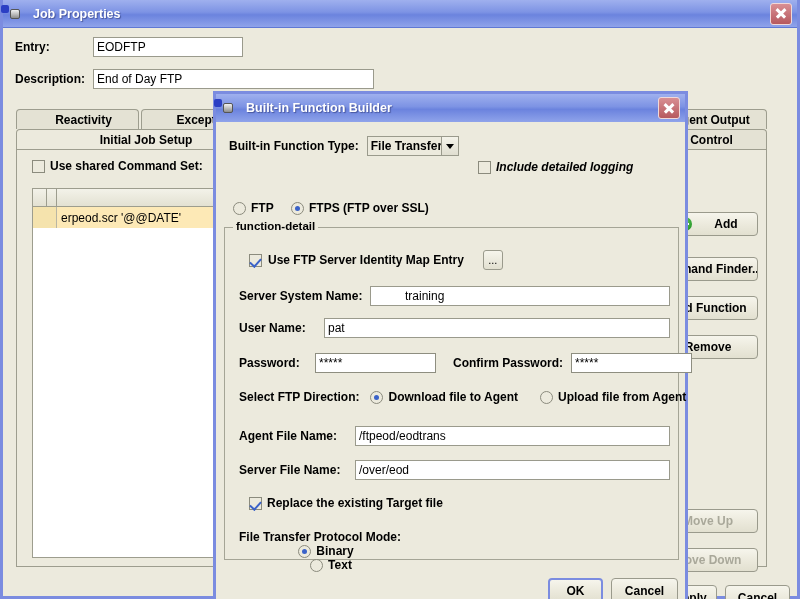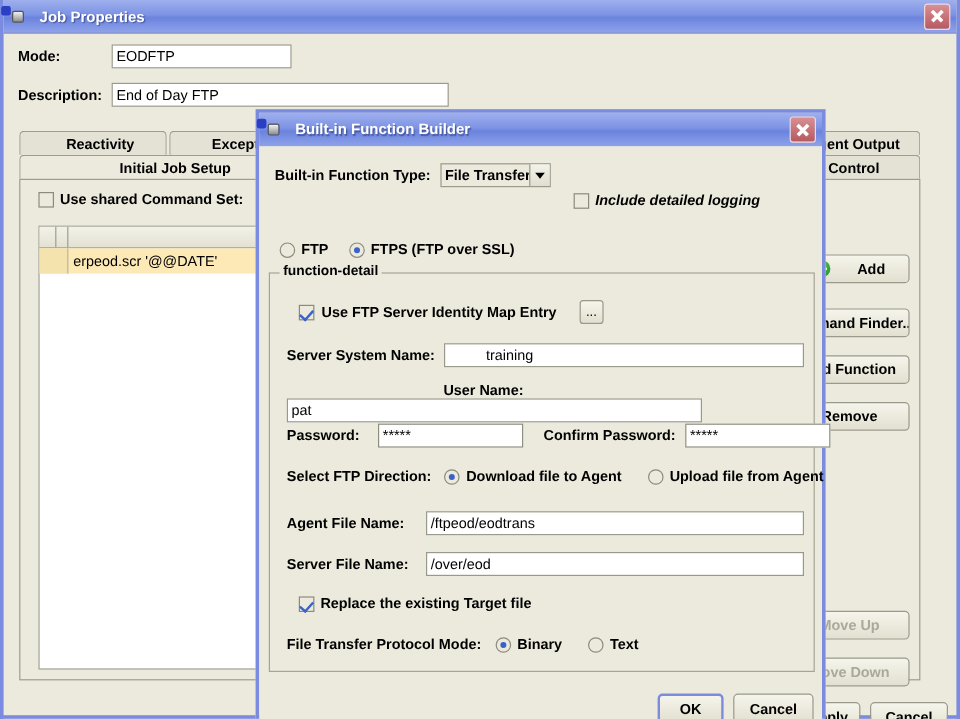--- a/index.html
+++ b/index.html
@@ -279,21 +279,21 @@
     <span class="tb-icon">
       <span class="appicon"><span class="body"></span><span class="gear"></span></span>
     </span>
     <span class="tb-title">Job Properties</span>
     <span class="tb-close"></span>
   </div>
 
   <div class="job-body">
 
     <div class="field-row" style="position:absolute;left:12px;top:9px;">
-      <span class="lbl" style="width:78px;">Mode:</span>
+      <span class="lbl" style="width:78px;">Entry:</span>
       <span class="txtbox" style="width:150px;">EODFTP</span>
     </div>
 
     <div class="field-row" style="position:absolute;left:12px;top:41px;">
       <span class="lbl" style="width:78px;">Description:</span>
       <span class="txtbox" style="width:281px;">End of Day FTP</span>
     </div>
 
     <div class="tab" style="left:13px;top:81px;width:123px;">
       <span>Reactivity</span>
@@ -403,21 +403,21 @@
         <span class="cb on"></span>
         <span class="opt-lbl">Use FTP Server Identity Map Entry</span>
         <span class="ellipsis-btn" style="margin-left:13px;">...</span>
       </div>
 
       <div style="position:absolute;left:14px;top:58px;display:flex;align-items:center;">
         <span class="lbl" style="width:131px;">Server System Name:</span>
         <span class="txtbox" style="width:300px;padding-left:34px;">training</span>
       </div>
 
-      <div style="position:absolute;left:14px;top:90px;display:flex;align-items:center;flex-direction:column;">
+      <div style="position:absolute;left:14px;top:90px;display:flex;align-items:center;">
         <span class="lbl" style="width:85px;">User Name:</span>
         <span class="txtbox" style="width:346px;">pat</span>
       </div>
 
       <div style="position:absolute;left:14px;top:125px;display:flex;align-items:center;">
         <span class="lbl" style="width:76px;">Password:</span>
         <span class="txtbox" style="width:121px;border-color:#8e8e80;">*****</span>
         <span class="lbl" style="margin-left:17px;">Confirm Password:</span>
         <span class="txtbox" style="width:121px;margin-left:8px;border-color:#8e8e80;">*****</span>
       </div>
@@ -442,21 +442,21 @@
       <div style="position:absolute;left:14px;top:232px;display:flex;align-items:center;">
         <span class="lbl" style="width:116px;">Server File Name:</span>
         <span class="txtbox" style="width:315px;">/over/eod</span>
       </div>
 
       <div class="opt" style="position:absolute;left:24px;top:268px;">
         <span class="cb on"></span>
         <span class="opt-lbl">Replace the existing Target file</span>
       </div>
 
-      <div style="position:absolute;left:14px;top:302px;display:flex;align-items:center;">
+      <div style="position:absolute;left:14px;top:302px;display:flex;align-items:center;flex-direction:column;">
         <span class="lbl">File Transfer Protocol Mode:</span>
         <span class="opt" style="margin-left:12px;">
           <span class="rb on"></span>
           <span class="opt-lbl">Binary</span>
         </span>
         <span class="opt" style="margin-left:22px;">
           <span class="rb"></span>
           <span class="opt-lbl">Text</span>
         </span>
       </div>

